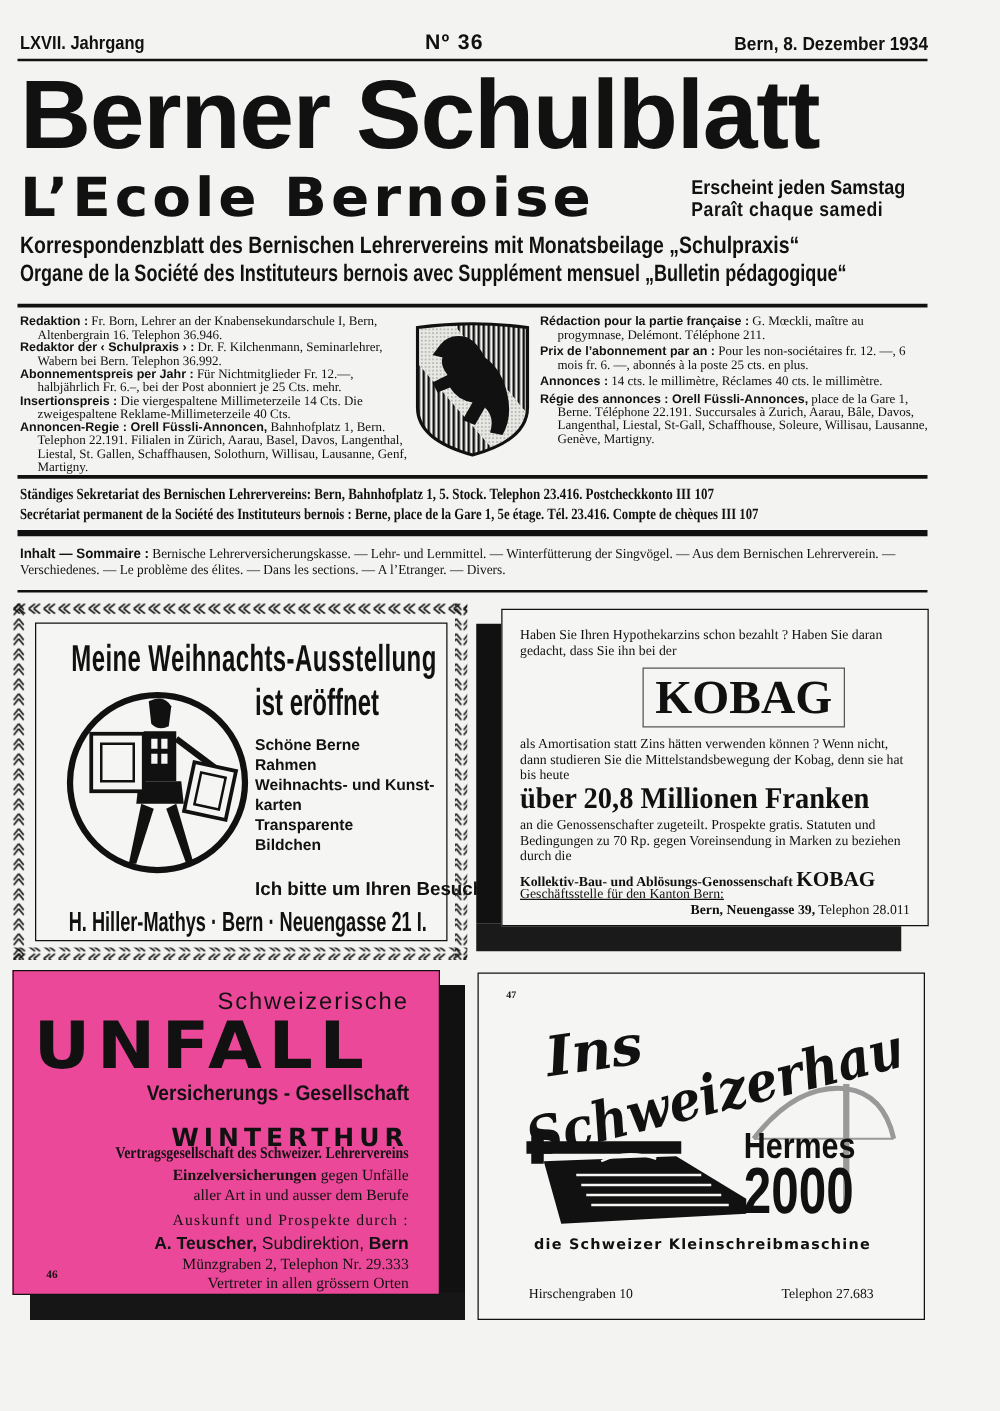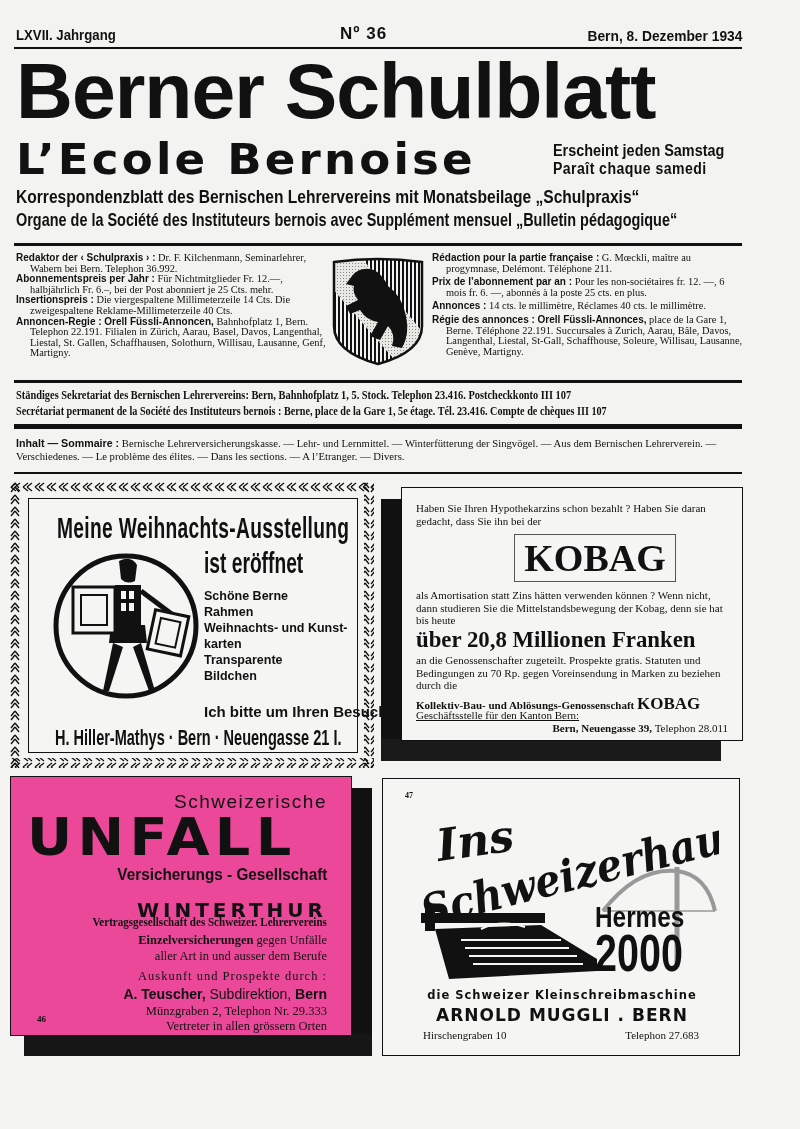--- a/index.html
+++ b/index.html
@@ -104,20 +104,21 @@
 
 <div class="abs" id="title-main">Berner Schulblatt</div>
 <div class="abs" id="title-fr">L’Ecole Bernoise</div>
 <div class="abs" id="freq1">Erscheint jeden Samstag</div>
 <div class="abs" id="freq2">Paraît chaque samedi</div>
 <div class="abs" id="sub1">Korrespondenzblatt des Bernischen Lehrervereins mit Monatsbeilage „Schulpraxis“</div>
 <div class="abs" id="sub2">Organe de la Société des Instituteurs bernois avec Supplément mensuel „Bulletin pédagogique“</div>
 <div class="rule" style="top:243px;height:3px;"></div>
 
 <div class="abs info" id="info-de">
+  <p><b>Redaktion :</b><span> Fr. Born, Lehrer an der Knabensekundarschule I, Bern, Altenbergrain 16. Telephon 36.946.</span></p>
   <p><b>Redaktor der ‹ Schulpraxis › :</b><span> Dr. F. Kilchenmann, Seminarlehrer, Wabern bei Bern. Telephon 36.992.</span></p>
   <p><b>Abonnementspreis per Jahr :</b><span> Für Nichtmitglieder Fr. 12.—, halbjährlich Fr. 6.–, bei der Post abonniert je 25 Cts. mehr.</span></p>
   <p><b>Insertionspreis :</b><span> Die viergespaltene Millimeterzeile 14 Cts. Die zweigespaltene Reklame-Millimeterzeile 40 Cts.</span></p>
   <p><b>Annoncen-Regie : Orell Füssli-Annoncen,</b><span> Bahnhofplatz 1, Bern. Telephon 22.191. Filialen in Zürich, Aarau, Basel, Davos, Langenthal, Liestal, St. Gallen, Schaffhausen, Solothurn, Willisau, Lausanne, Genf, Martigny.</span></p>
 </div>
 
 <svg class="abs" id="crest" viewBox="0 0 96 110">
   <defs>
     <pattern id="stripes" width="4" height="4" patternUnits="userSpaceOnUse">
       <rect width="4" height="4" fill="#f3f3f1"></rect>
@@ -258,17 +259,16 @@
       <path d="M14 20 L120 16 L176 50 L176 62 L28 70 Z" fill="#111"></path>
       <g fill="#f5f5f3">
         <rect x="40" y="30" width="100" height="2"></rect>
         <rect x="44" y="38" width="104" height="2"></rect>
         <rect x="48" y="46" width="108" height="2"></rect>
         <rect x="52" y="54" width="110" height="2"></rect>
       </g>
       <path d="M60 20 Q80 10 104 18" fill="none" stroke="#f5f5f3" stroke-width="2"></path>
     </svg>
     <div class="abs" id="ad4-tag">die Schweizer Kleinschreibmaschine</div>
-    <div class="abs" id="ad4-name">ARNOLD MUGGLI . BERN</div>
     <div class="abs" id="ad4-addr">Hirschengraben 10</div>
     <div class="abs" id="ad4-tel">Telephon 27.683</div>
   </div>
 </div>
 
 </body></html>

